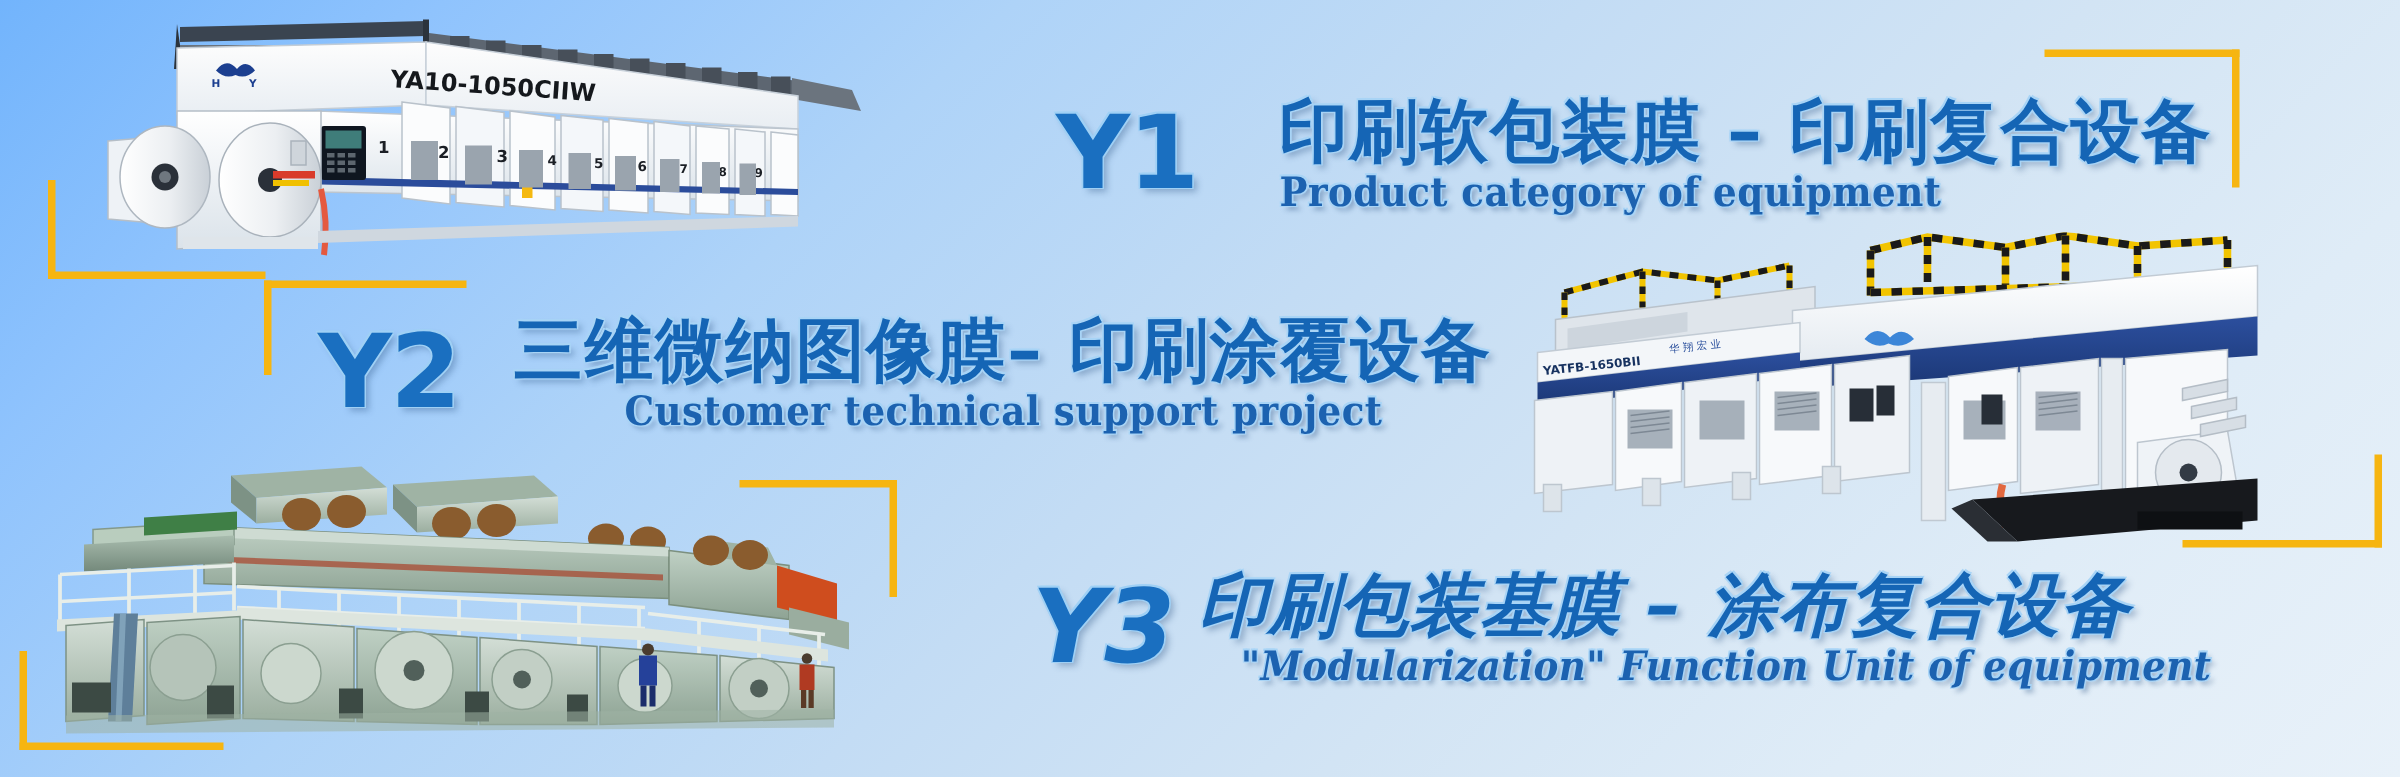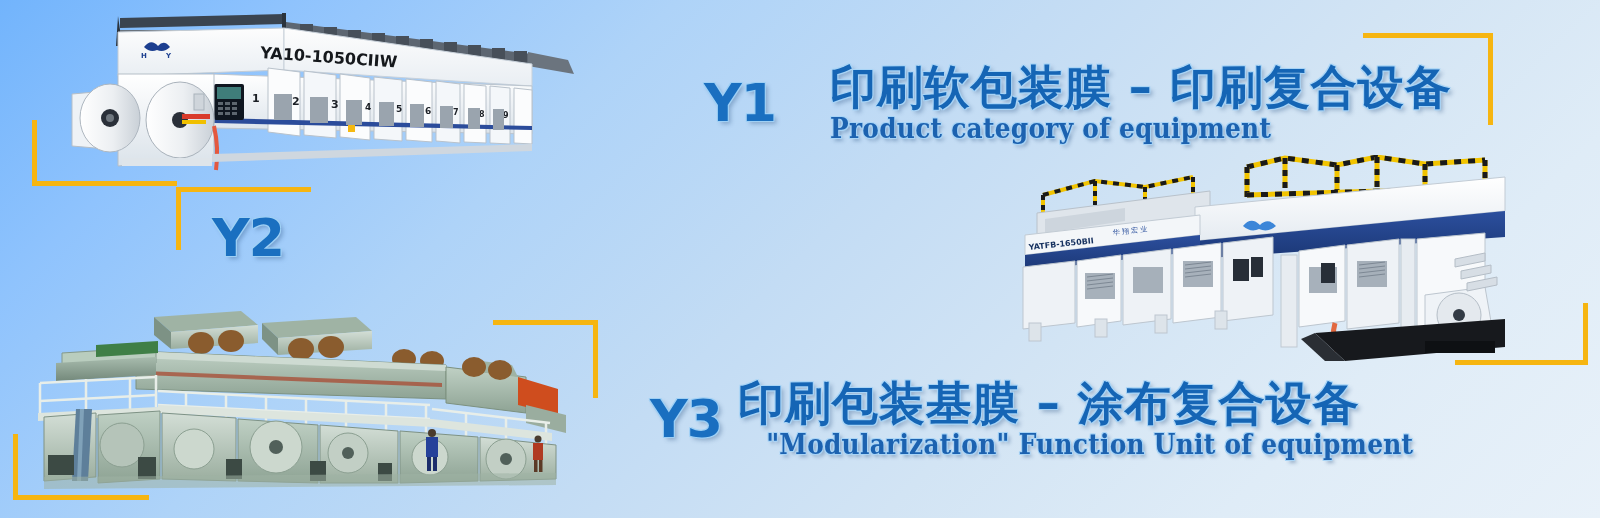--- a/index.html
+++ b/index.html
@@ -15,21 +15,21 @@
   .bk{position:absolute;box-sizing:border-box;}
   .bk-tr{border-top:5px solid var(--y);border-right:5px solid var(--y);}
   .bk-tl{border-top:5px solid var(--y);border-left:5px solid var(--y);}
   .bk-bl{border-bottom:5px solid var(--y);border-left:5px solid var(--y);}
   .bk-br{border-bottom:5px solid var(--y);border-right:5px solid var(--y);}
   #banner{--y:#f6b511;}
 
   
   .block{position:absolute;display:flex;align-items:center;white-space:nowrap;}
   .ycode{
-    font-size:52px;font-weight:700;letter-spacing:-1px;
+    font-size:68px;font-weight:700;letter-spacing:-1px;
     color:#1a6fc0;
     text-shadow:
       1px 1px 0 #9fd0f5, -1px -1px 0 #9fd0f5,
       1px -1px 0 #9fd0f5, -1px 1px 0 #9fd0f5,
       3px 3px 4px rgba(40,80,130,.35);
     font-family:"DejaVu Sans","Liberation Sans",sans-serif;
   }
   .lines{display:flex;flex-direction:column;justify-content:center;}
   .cn{
     font-size:46px;font-weight:700;letter-spacing:1px;
@@ -456,23 +456,27 @@
   <div class="block" style="left:704px;top:62px;">
     <span class="ycode">Y1</span>
     <span class="lines" style="margin-left:54px;">
       <span class="cn">印刷软包装膜 – 印刷复合设备</span>
       <span class="en">Product category of equipment</span>
     </span>
   </div>
 
   <div class="block" style="left:212px;top:208px;justify-content:space-between;">
     <span class="ycode">Y2</span>
-  </div>
-
-  <div class="block" style="left:650px;top:378px;">
+    <span class="lines" style="margin-left:36px;">
+      <span class="cn">三维微纳图像膜– 印刷涂覆设备</span>
+      <span class="en center" style="text-align:center;">Customer technical support project</span>
+    </span>
+  </div>
+
+  <div class="block" style="left:688px;top:378px;font-style:italic;">
     <span class="ycode">Y3</span>
     <span class="lines" style="margin-left:16px;">
       <span class="cn">印刷包装基膜 –  涂布复合设备</span>
       <span class="en center" style="text-align:center;">"Modularization" Function Unit of equipment</span>
     </span>
   </div>
 
 </div>
 
 </body></html>

